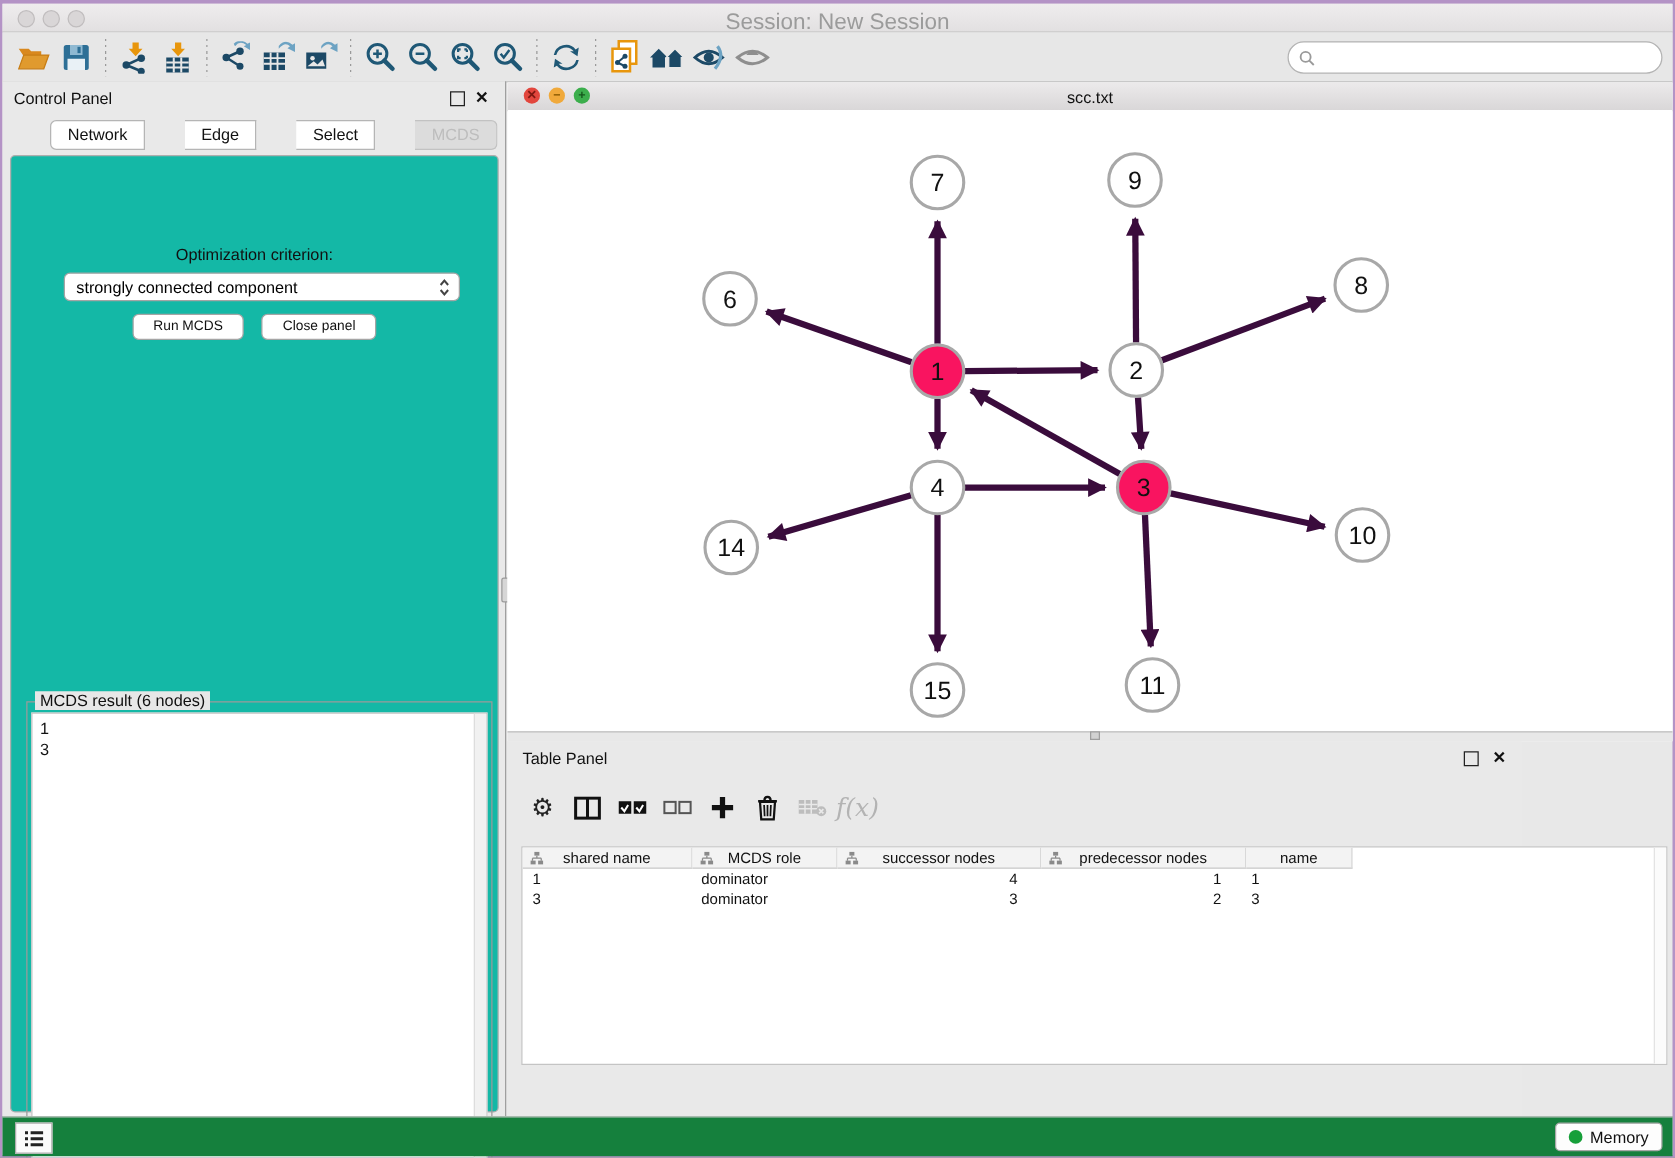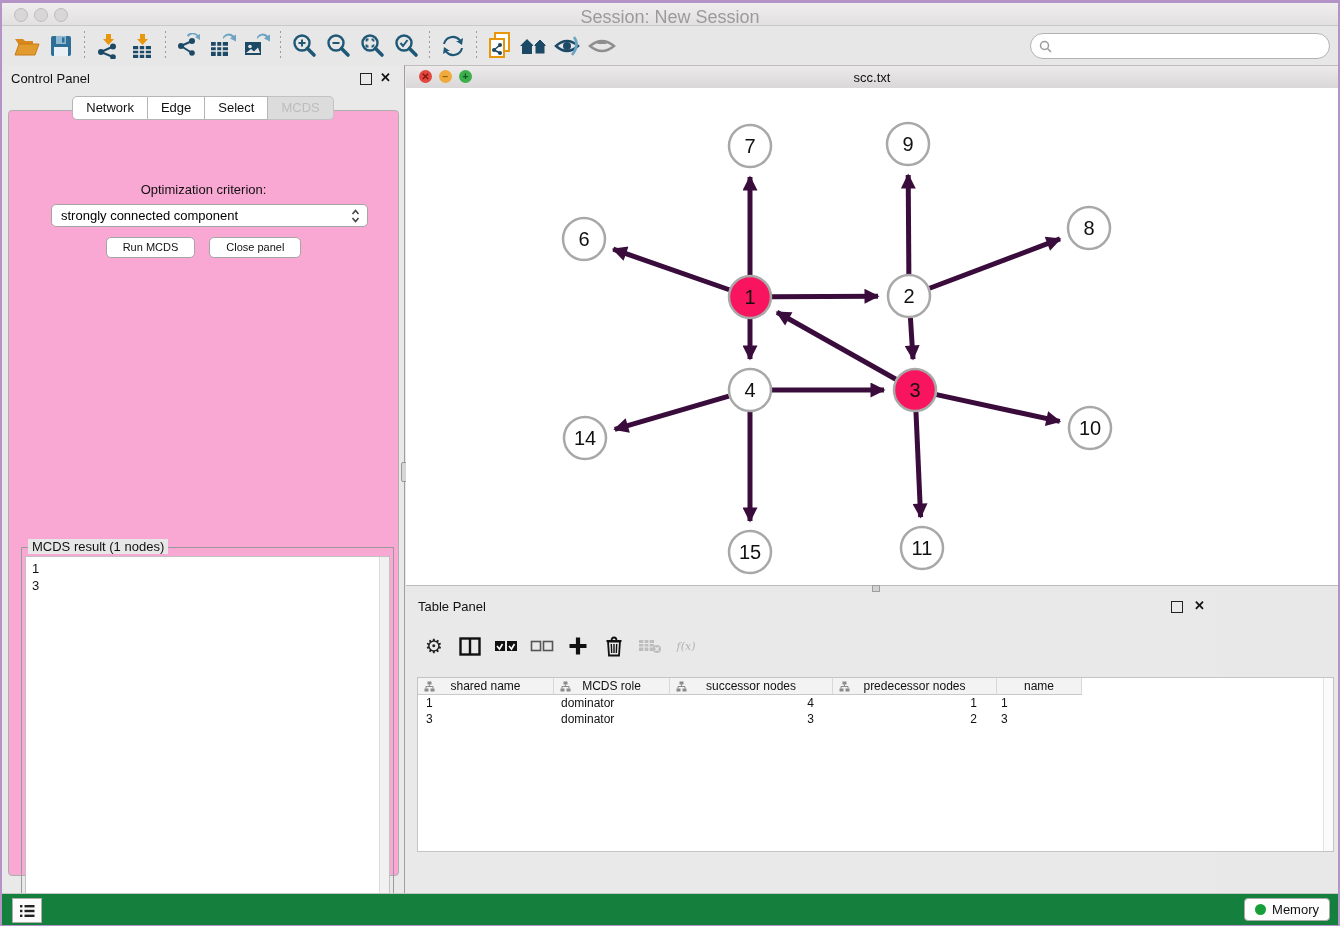--- a/index.html
+++ b/index.html
@@ -26,26 +26,26 @@
 
   
   #control-panel{position:absolute;left:2px;top:65px;width:402px;height:828px;background:#e9e9e9;
     border-right:1px solid #9f9f9f;}
   .panel-header{position:relative;height:26px;}
   .panel-title{position:absolute;left:9px;top:6px;font-size:13px;color:#111;}
   .float-icon{position:absolute;top:8px;width:10px;height:10px;border:1.5px solid #222;background:transparent;}
   .close-icon{position:absolute;top:5px;font-size:13px;font-weight:bold;color:#111;}
   .tabbar{display:flex;justify-content:center;}
   .tab{font-size:13px;color:#111;background:#fff;border:1px solid #b5b5b5;border-left:none;
-    padding:3px 13px 4px;position:relative;z-index:2;}
+    padding:3px 13px 4px;position:relative;z-index:2;margin-left:32px;}
   .tab:first-child{border-left:1px solid #b5b5b5;border-radius:5px 0 0 5px;}
   .tab:last-child{border-radius:0 5px 5px 0;}
   .tab.active{background:#dcdcdc;color:#bdbdbd;border-color:#c2c2c2;}
   #cp-tabs{position:absolute;left:0;right:0;top:31px;}
-  #cp-box{position:absolute;left:6px;top:45px;width:389px;height:764px;background:#f9a8d4;
+  #cp-box{position:absolute;left:6px;top:59px;width:389px;height:764px;background:#14b8a6;
     border:1px solid #aeaeae;border-radius:4px;}
   #opt-label{position:absolute;left:0;right:0;top:71px;text-align:center;font-size:13px;color:#111;}
   #criterion-select{position:absolute;left:42px;top:93px;width:306px;height:21px;background:#fff;
     border:1px solid #a5a5a5;border-radius:5px;display:flex;align-items:center;font-size:13px;padding-left:9px;}
   #criterion-select .chevrons{margin-left:auto;margin-right:7px;display:flex;flex-direction:column;line-height:5px;}
   .cp-buttons{position:absolute;left:0;right:0;top:126px;display:flex;justify-content:center;gap:14px;}
   .push-btn{background:#fff;border:1px solid #a5a5a5;border-radius:5px;font-size:11px;color:#111;
     padding:3px 16px 4px;font-family:"Liberation Sans",sans-serif;}
   #result-group{position:absolute;left:12px;top:436px;width:371px;height:368px;border:1px solid #9a9a9a;}
   #result-legend{position:absolute;left:6px;top:-9px;background:#e7e7e7;padding:0 4px;font-size:13px;color:#111;}
@@ -82,21 +82,21 @@
   #table-scroll{position:absolute;right:0;top:0;bottom:0;width:9px;background:#fbfbfb;border-left:1px solid #e3e3e3;}
 
   
   #status-bar{position:absolute;left:2px;top:893px;width:1336px;height:31px;background:#15803d;
     border-top:1px solid #c6c6c6;}
   #status-list-btn{position:absolute;left:10px;top:4px;width:28px;height:23px;background:#fbfbfb;
     border:1px solid #adadad;display:flex;align-items:center;justify-content:center;}
   #memory-btn{position:absolute;right:8px;top:4px;height:21px;background:#fdfdfd;border:1px solid #a8a8a8;
     border-radius:4px;display:flex;align-items:center;padding:0 10px;font-size:13px;color:#111;gap:6px;}
   #memory-dot{width:11px;height:11px;border-radius:50%;background:#169f39;}
-  .fx-text{font-family:"DejaVu Serif",serif;font-style:italic;font-size:11px;color:#b3b3b3;}
+  .fx-text{font-family:"DejaVu Serif",serif;font-style:italic;font-size:20px;color:#b3b3b3;}
 </style>
 </head>
 <body>
 
 <div id="frame">
 <div id="win"></div>
 
   <div id="mac-titlebar">
     <span class="mac-light" style="left:12px"></span>
     <span class="mac-light" style="left:32px"></span>
@@ -257,21 +257,21 @@
               <path d="M1.5 5 L4.5 1.5 L7.5 5" fill="none" stroke="#444" stroke-width="1.6"></path>
               <path d="M1.5 9 L4.5 12.5 L7.5 9" fill="none" stroke="#444" stroke-width="1.6"></path>
             </svg>
         </span>
       </div>
       <div class="cp-buttons">
         <button class="push-btn">Run MCDS</button>
         <button class="push-btn">Close panel</button>
       </div>
       <div id="result-group">
-        <span id="result-legend">MCDS result (1 nodes)</span>
+        <span id="result-legend">MCDS result (6 nodes)</span>
         <div id="result-area">
           <pre id="result-text">1
 3</pre>
           <div id="result-scroll"></div>
         </div>
       </div>
     </div>
     <div id="cp-grip" style="left:399px"></div>
   </div>
 

